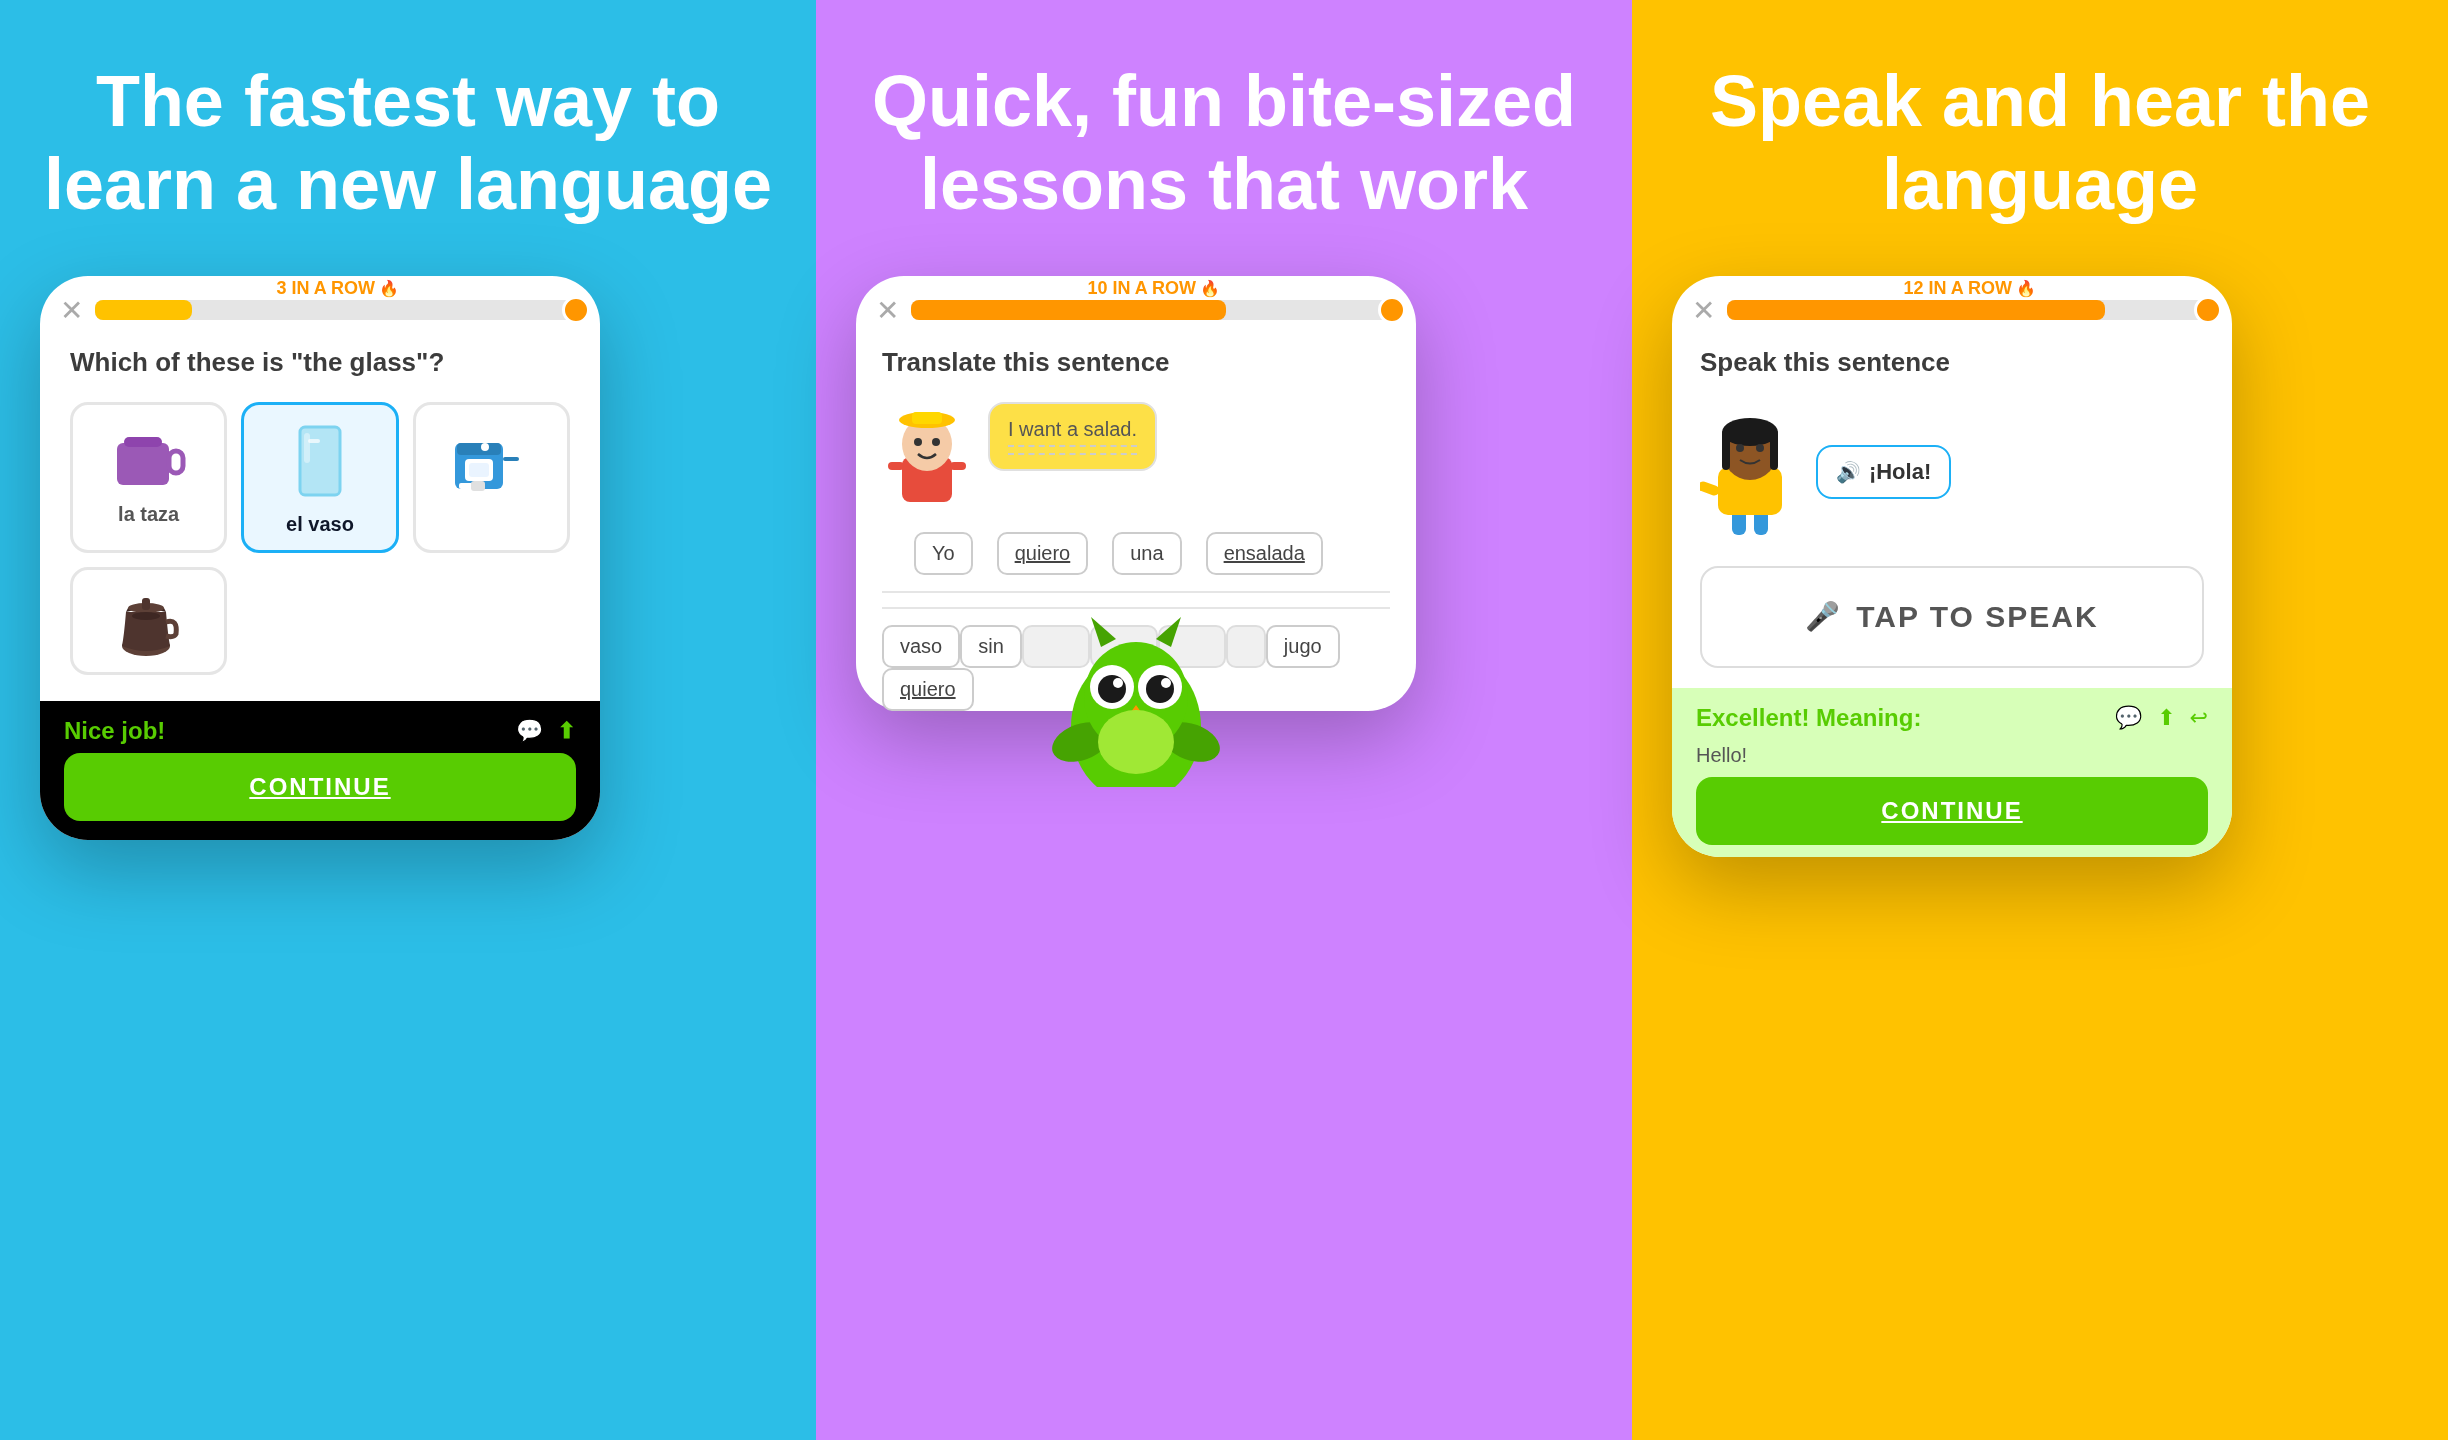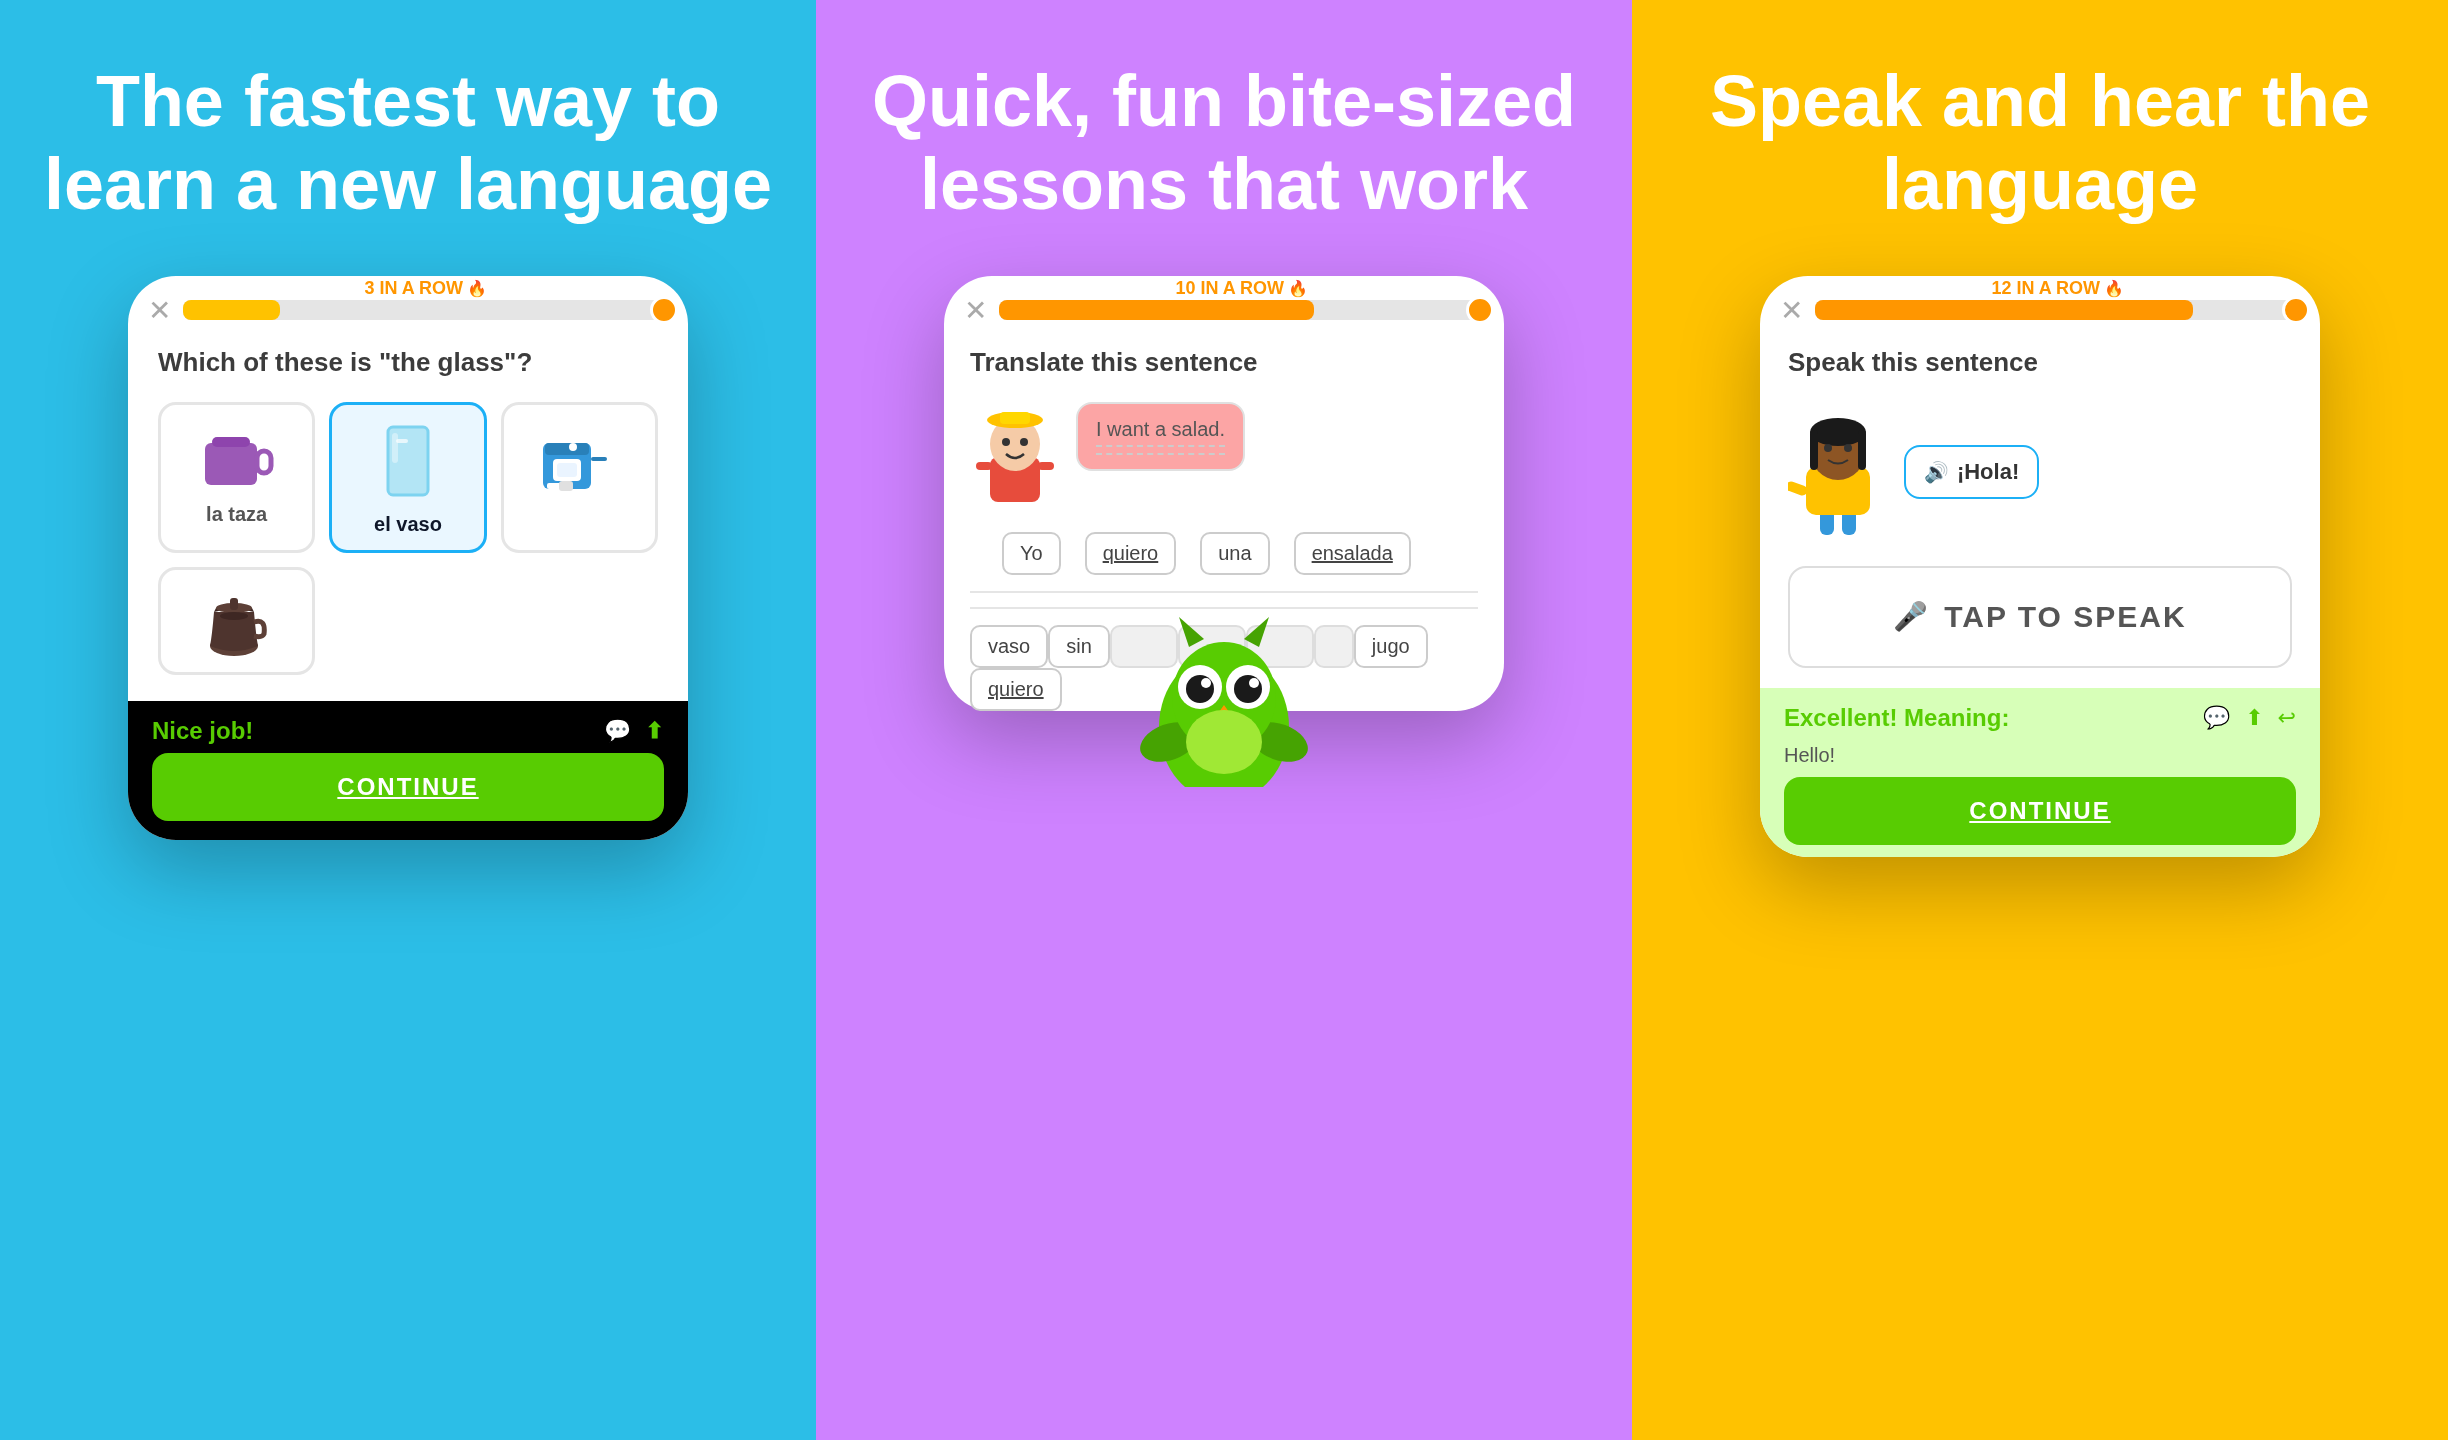--- a/index.html
+++ b/index.html
@@ -9,21 +9,21 @@
       display: flex;
       font-family: 'Arial', sans-serif;
       overflow: hidden;
     }
 
     
     .panel {
       flex: 1;
       display: flex;
       flex-direction: column;
-      align-items: center;
+      align-items: flex-start;
       padding: 60px 40px 0;
       position: relative;
     }
     .panel-blue { background: #2CBEE7; }
     .panel-purple { background: #CE82FF; }
     .panel-yellow { background: #FFC200; }
 
     .panel-title {
       font-size: 72px;
       font-weight: 900;
@@ -184,21 +184,21 @@
     .translate-content {
       padding: 10px 26px 0;
     }
     .character-speech {
       display: flex;
       align-items: flex-start;
       gap: 16px;
       margin-bottom: 20px;
     }
     .speech-bubble {
-      background: #fca5a5;
+      background: #fde047;
       border: 2px solid #e0e0e0;
       border-radius: 16px;
       padding: 14px 18px;
       font-size: 20px;
       color: #555;
       position: relative;
     }
 
     .word-chips-row {
       display: flex;

